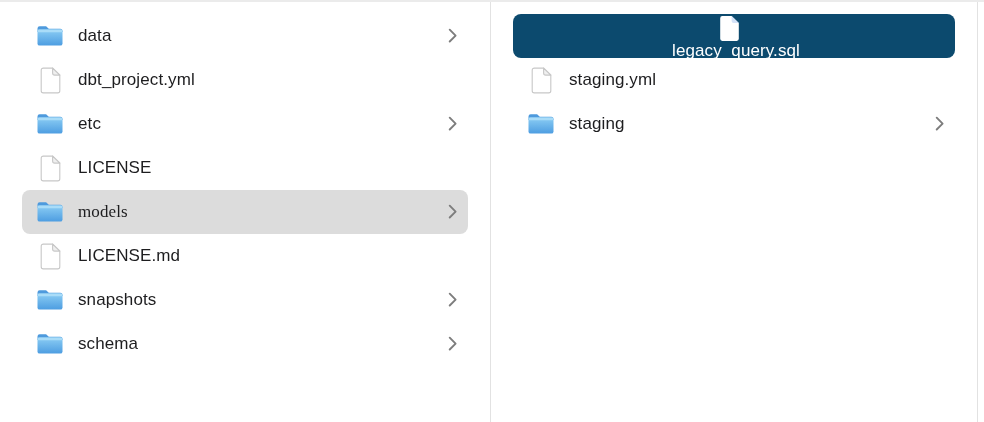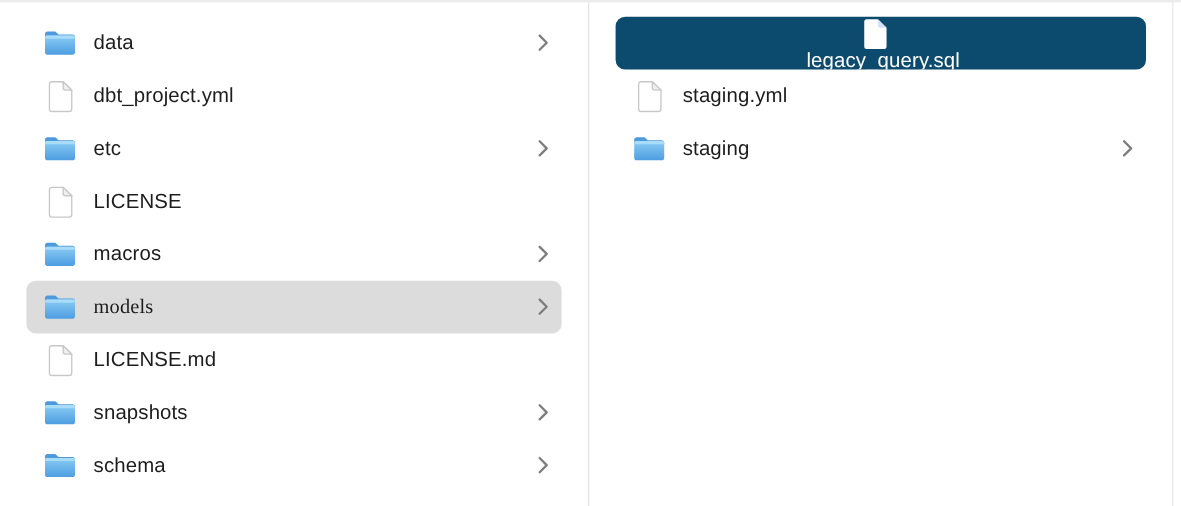--- a/index.html
+++ b/index.html
@@ -129,33 +129,20 @@
 
     <div class="row">
       <span class="icon-box">
           <svg width="21" height="27" viewBox="0 0 21 27">
             <use href="#ic-file"></use>
           </svg>
         </span>
       <span class="label">LICENSE</span>
     </div>
 
-    <div class="row">
-      <span class="icon-box">
-          <svg width="28" height="24" viewBox="0 0 28 24">
-            <use href="#ic-folder"></use>
-          </svg>
-        </span>
-      <span class="label">macros</span>
-      <span class="chevron">
-          <svg width="10" height="16" viewBox="0 0 10 16">
-            <use href="#ic-chevron"></use>
-          </svg>
-        </span>
-    </div>
 
     <div class="row sel-gray">
       <span class="icon-box">
           <svg width="28" height="24" viewBox="0 0 28 24">
             <use href="#ic-folder"></use>
           </svg>
         </span>
       <span class="label">models</span>
       <span class="chevron">
           <svg width="10" height="16" viewBox="0 0 10 16">

